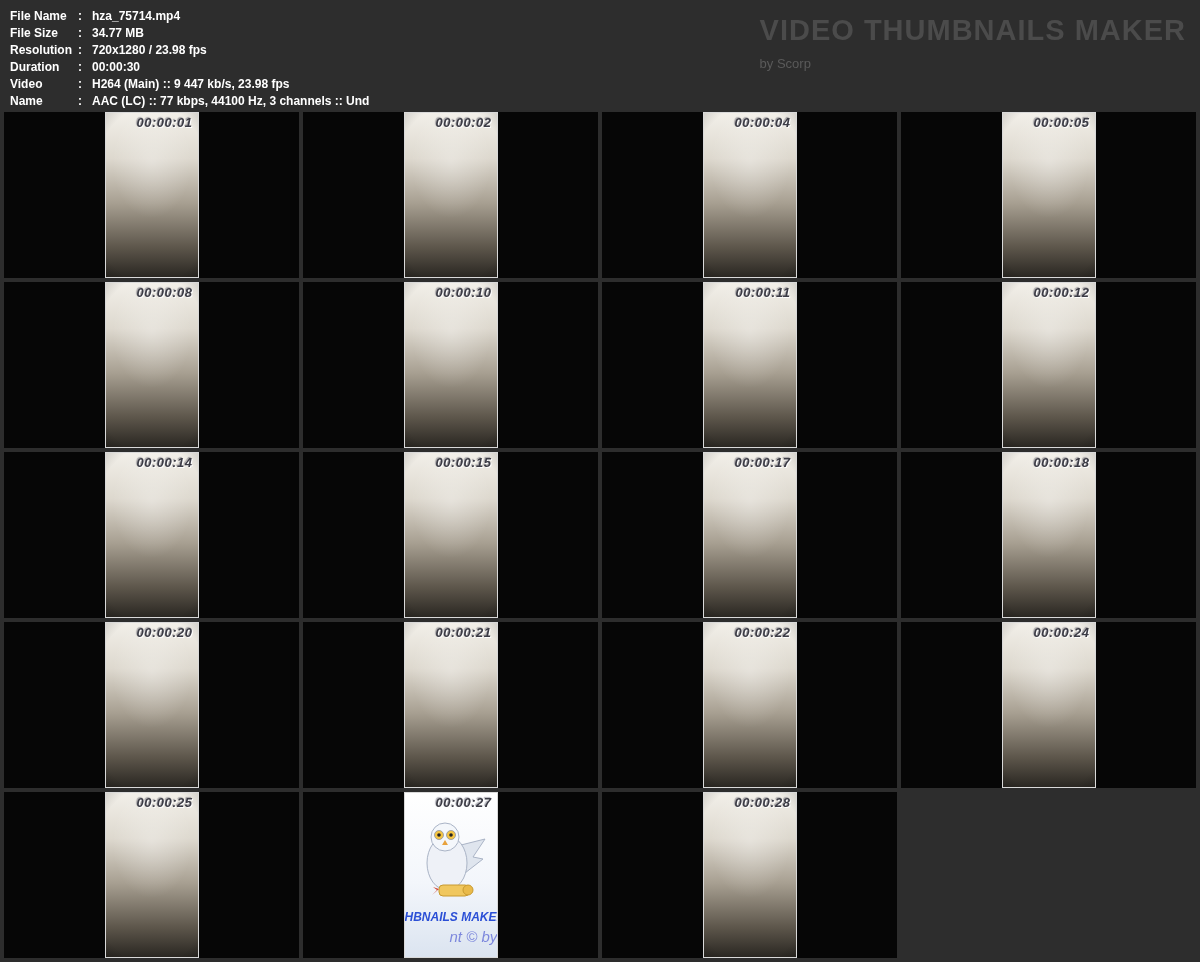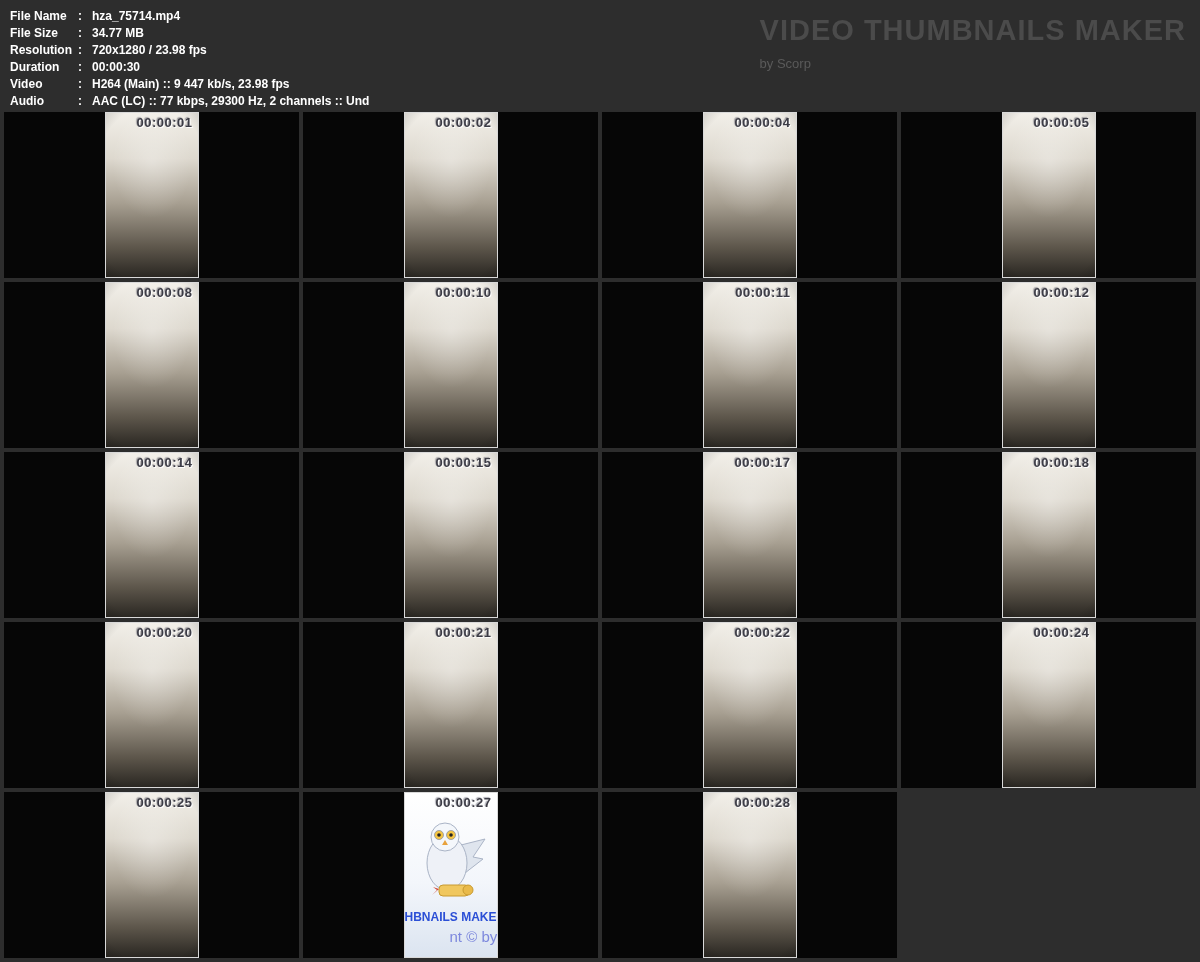--- a/index.html
+++ b/index.html
@@ -10,21 +10,21 @@
   .header{position:relative;box-sizing:border-box;height:108px;padding:8px 0 0 10px;}
   .frow{line-height:17px;font-size:12px;font-weight:bold;color:#ffffff;white-space:nowrap;}
   .flabel{display:inline-block;width:68px;}
   .fcolon{display:inline-block;width:14px;}
   .branding{position:absolute;top:14px;right:14px;text-align:left;}
   .brand-title{font-size:29px;font-weight:bold;color:#4b4b4b;letter-spacing:1px;line-height:32px;}
   .brand-sub{font-size:13px;color:#5a5a5a;margin-top:10px;}
 
   
   .grid{position:absolute;left:0;right:0;top:108px;bottom:0;box-sizing:border-box;
-        padding:4px;display:grid;grid-template-columns:repeat(4,1fr);grid-auto-rows:1fr;gap:4px;}
+        padding:4px;display:grid;grid-template-columns:repeat(4,1fr);grid-auto-rows:1fr;gap:4px;font-style:italic;}
   .cell{background:#060606;position:relative;overflow:hidden;}
   .thumb{position:relative;width:94px;height:100%;margin:0 auto;box-sizing:border-box;
          border:1px solid #d9d9d9;overflow:hidden;}
   .frame{background:linear-gradient(180deg,#f2efe9 0%,#ddd8ce 28%,#a79f91 55%,#5d564b 82%,#2a2722 100%);}
   .frame::after{content:"";position:absolute;inset:0;
       background:radial-gradient(ellipse 70% 55% at 50% 30%,rgba(255,255,255,0.30),transparent 62%),
                  radial-gradient(ellipse 130% 105% at 50% 50%,transparent 52%,rgba(0,0,0,0.65) 100%);}
   .ts{position:absolute;top:2px;right:5px;z-index:3;font-size:13px;font-weight:bold;
       letter-spacing:0.5px;color:#3c3c46;
       text-shadow:1px 1px 0 rgba(255,255,255,0.92),-1px -1px 1px rgba(30,30,50,0.35);}
@@ -41,21 +41,21 @@
 
 <div class="page">
 
   <div class="header">
     <div id="fields">
         <div class="frow"><span class="flabel">File Name</span><span class="fcolon">:</span><span class="fvalue">hza_75714.mp4</span></div>
         <div class="frow"><span class="flabel">File Size</span><span class="fcolon">:</span><span class="fvalue">34.77 MB</span></div>
         <div class="frow"><span class="flabel">Resolution</span><span class="fcolon">:</span><span class="fvalue">720x1280 / 23.98 fps</span></div>
         <div class="frow"><span class="flabel">Duration</span><span class="fcolon">:</span><span class="fvalue">00:00:30</span></div>
         <div class="frow"><span class="flabel">Video</span><span class="fcolon">:</span><span class="fvalue">H264 (Main) :: 9 447 kb/s, 23.98 fps</span></div>
-        <div class="frow"><span class="flabel">Audio</span><span class="fcolon">:</span><span class="fvalue">AAC (LC) :: 77 kbps, 29300 Hz, 2 channels :: Und</span></div>
+        <div class="frow"><span class="flabel">Name</span><span class="fcolon">:</span><span class="fvalue">AAC (LC) :: 77 kbps, 44100 Hz, 3 channels :: Und</span></div>
       </div>
     <div class="branding">
       <div class="brand-title">VIDEO THUMBNAILS MAKER</div>
       <div class="brand-sub">by Scorp</div>
     </div>
   </div>
 
   <div class="grid" id="grid">
       <div class="cell">
         <div class="thumb frame">

